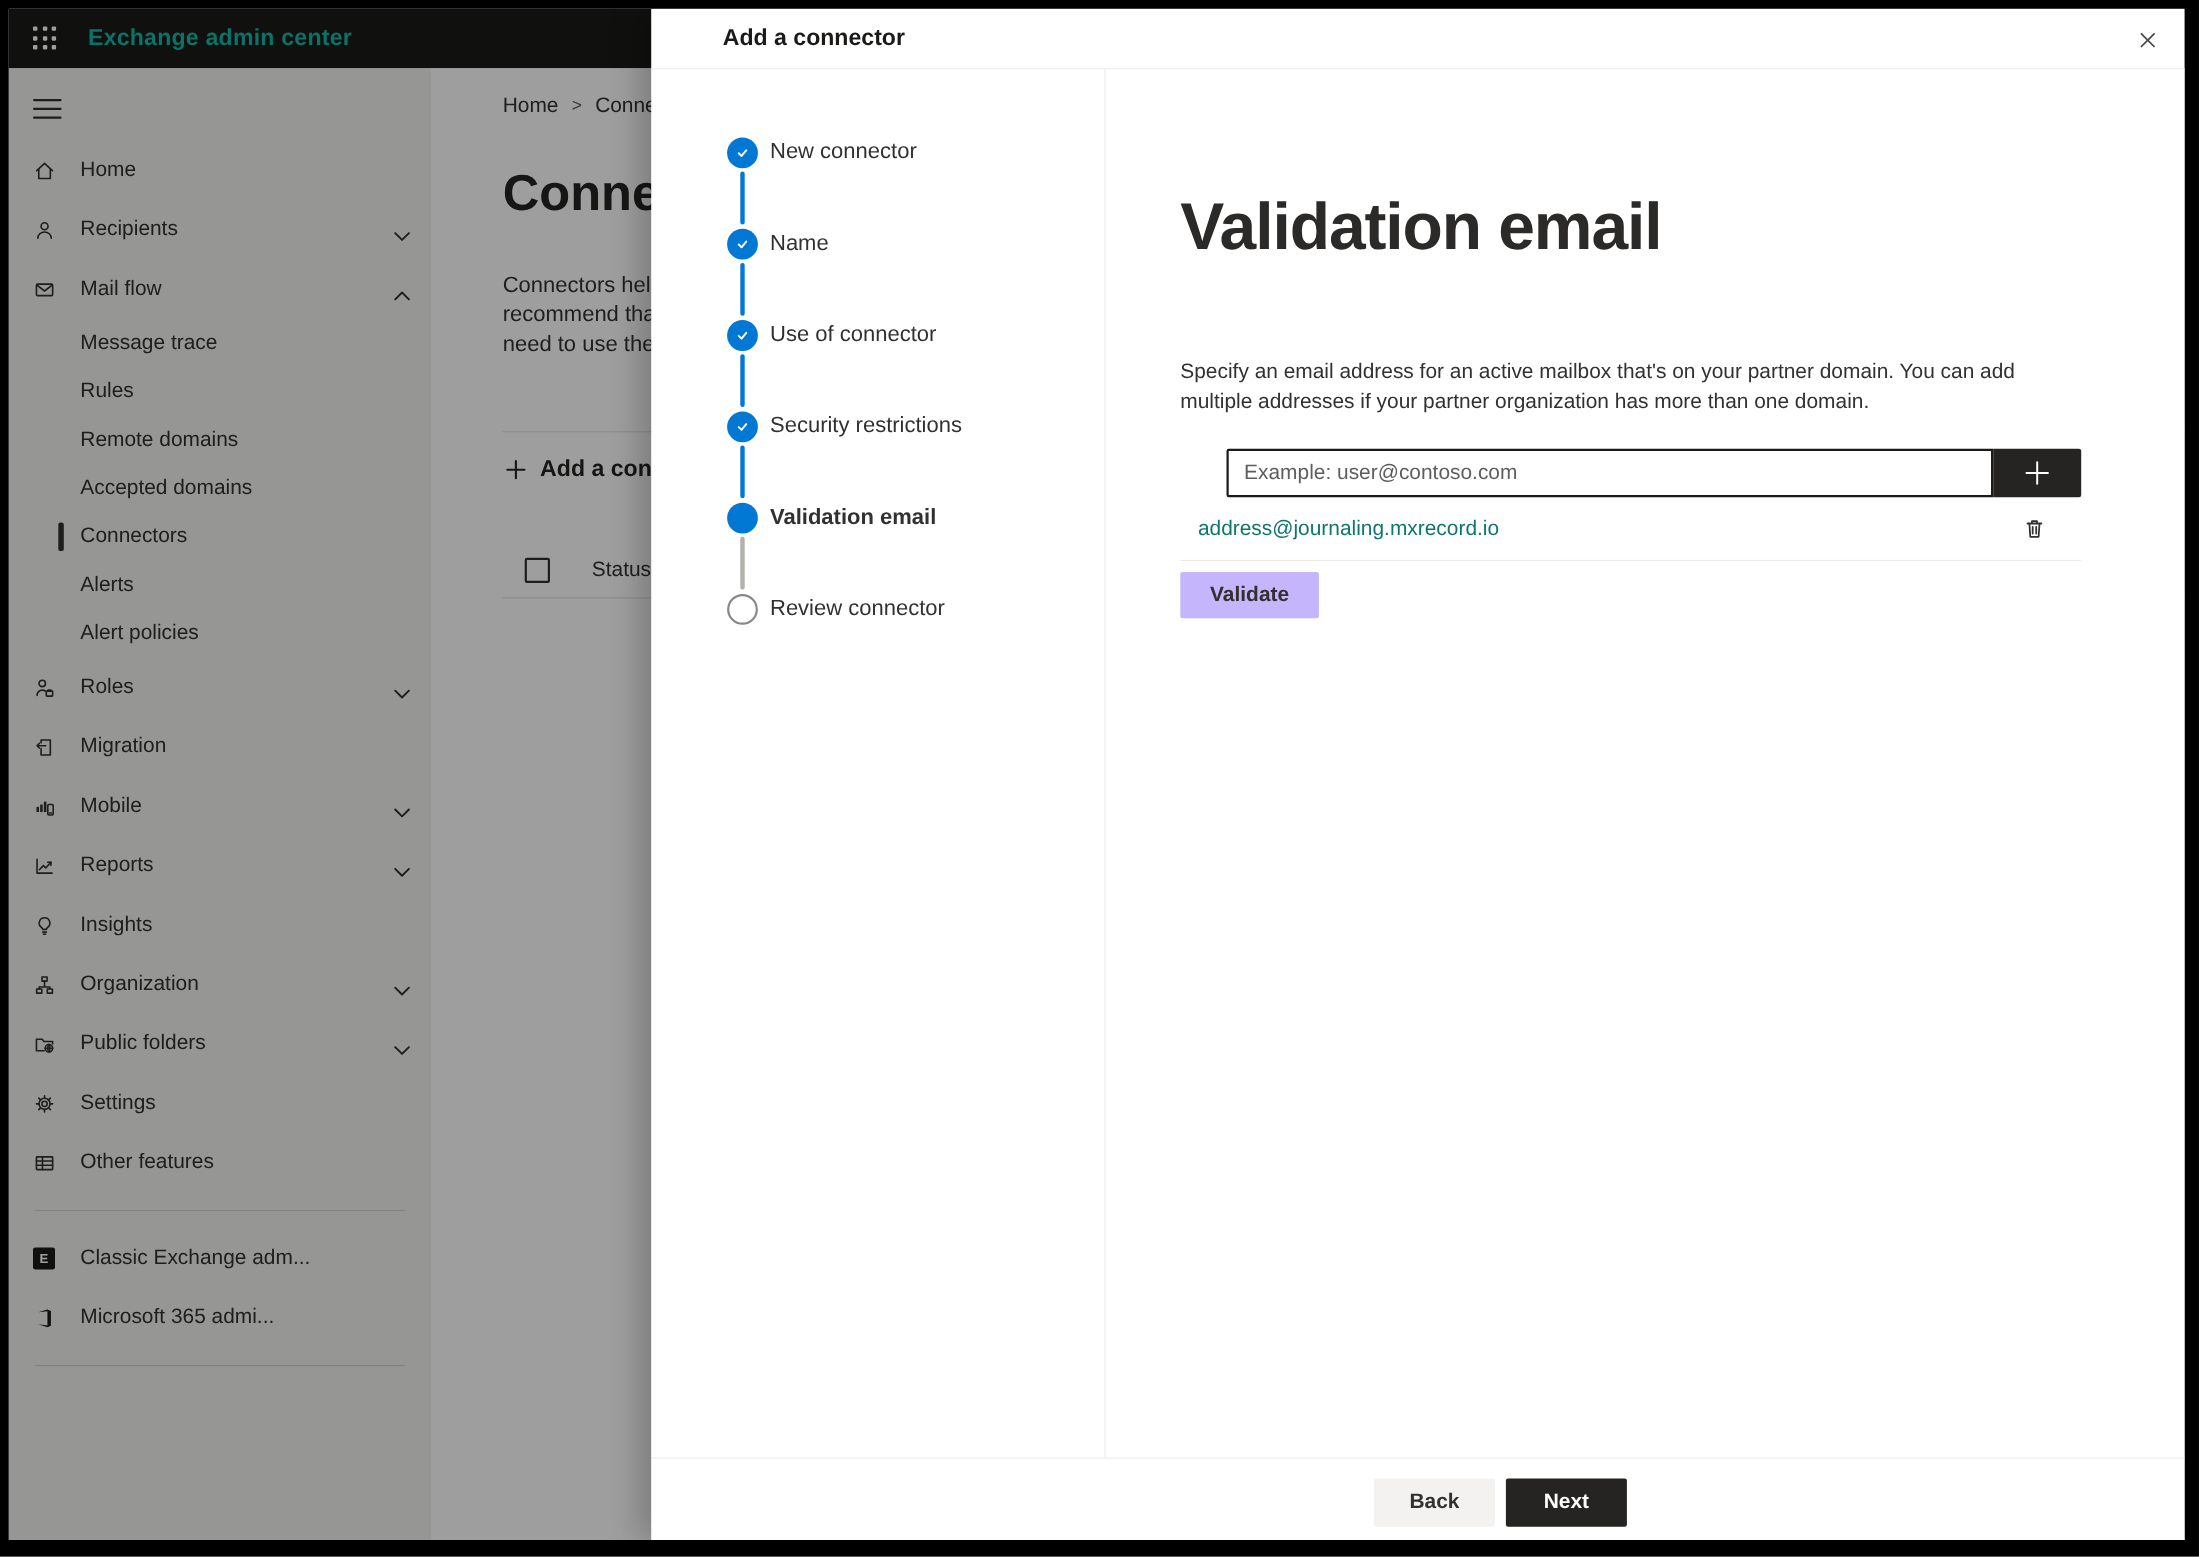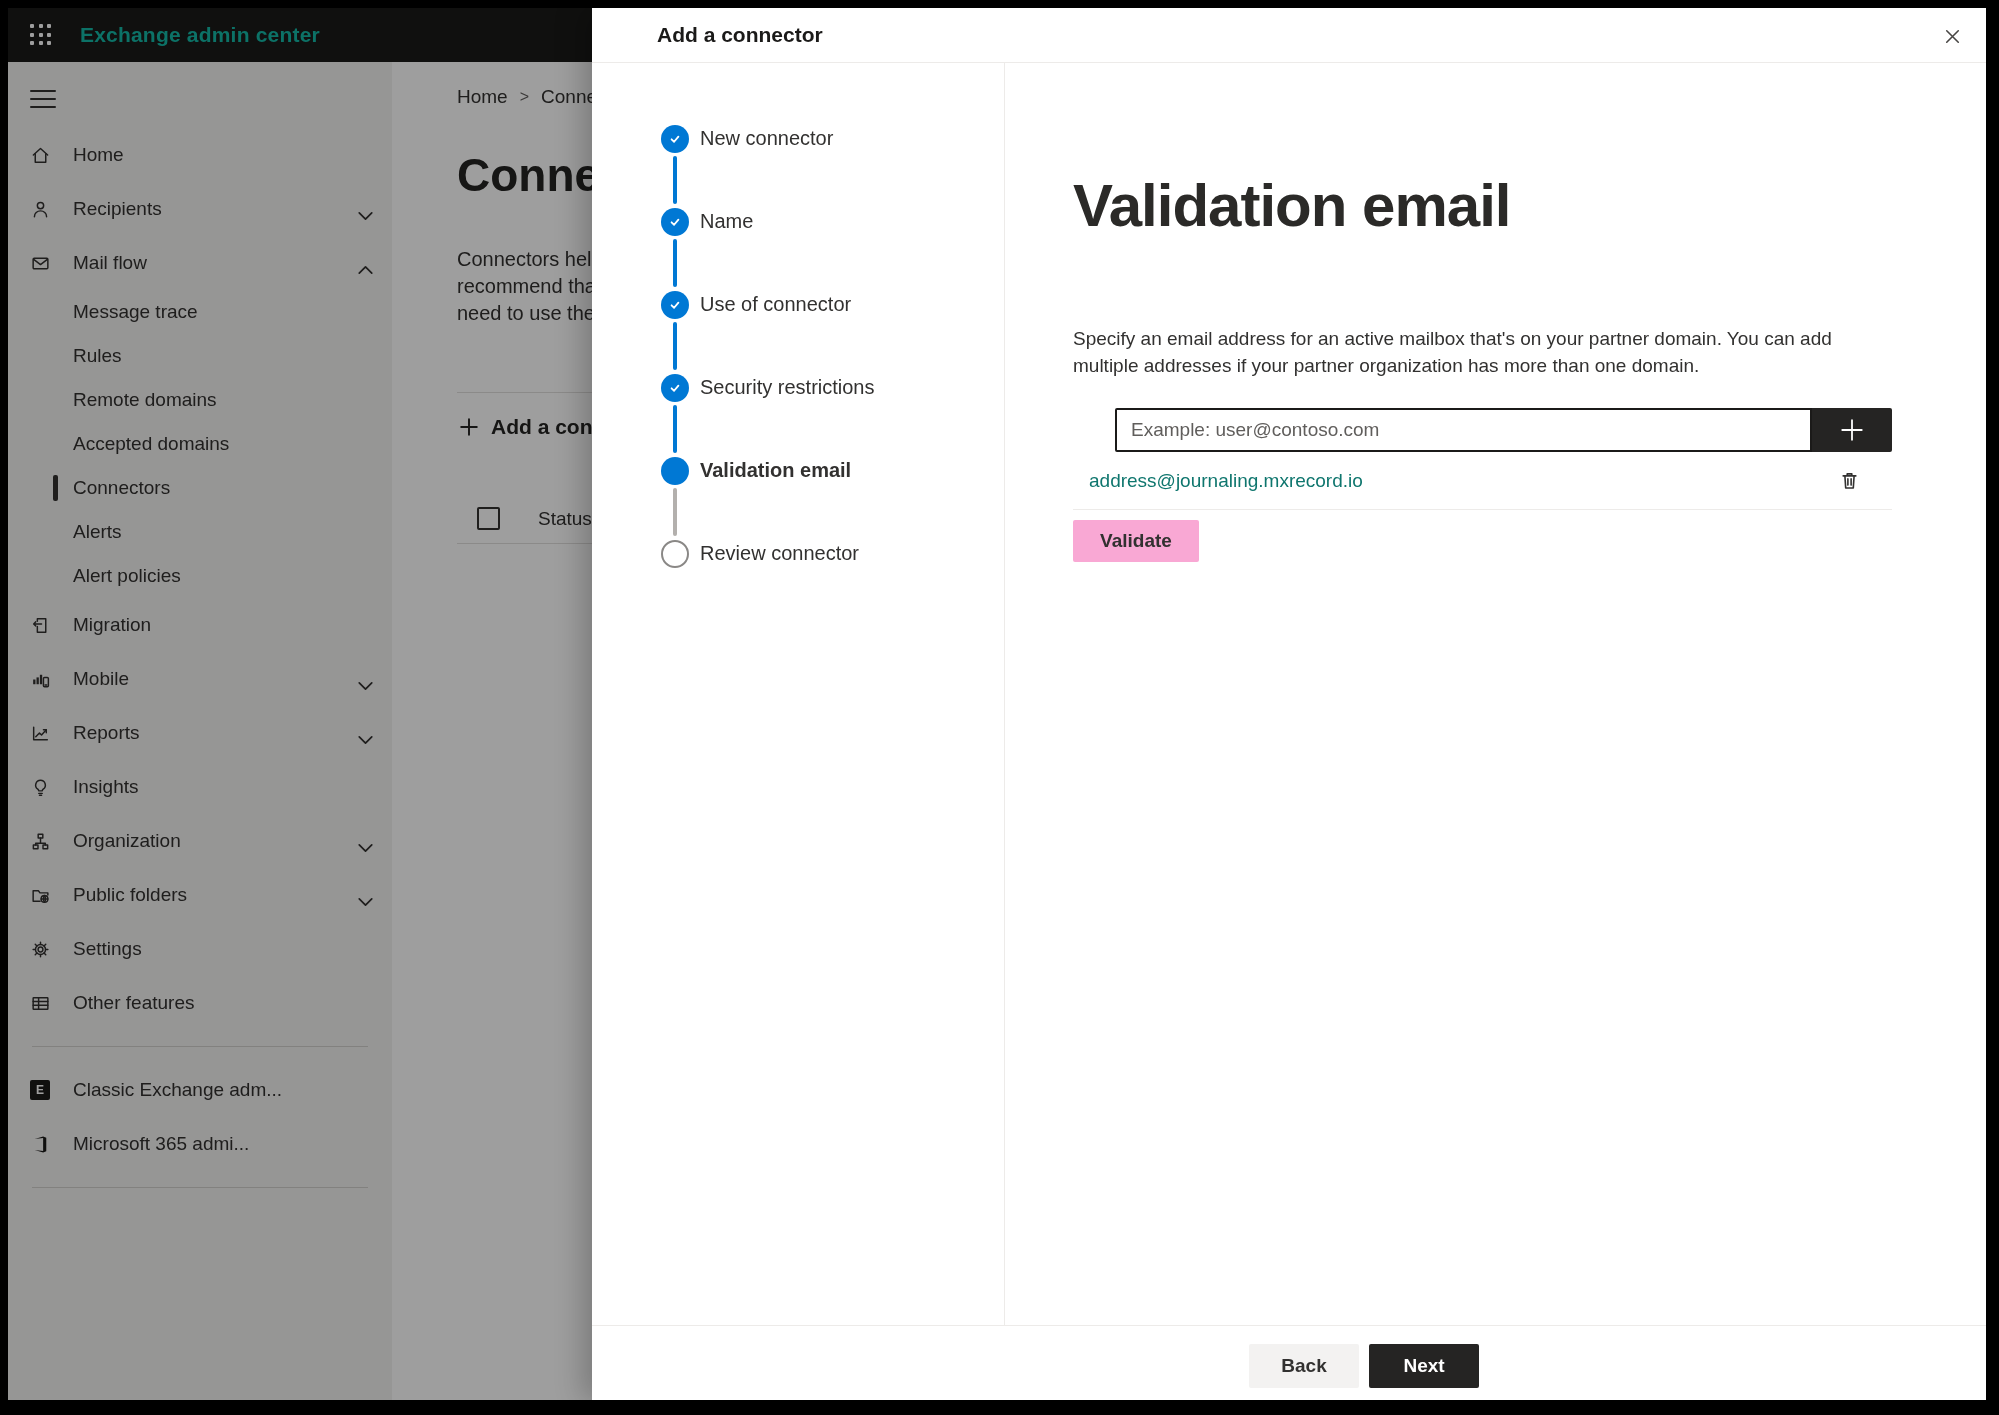--- a/index.html
+++ b/index.html
@@ -65,21 +65,21 @@
   .step-content { flex:1; position:relative; }
   .v-heading { position:absolute; left:68px; top:113px; font-size:60px; line-height:1; font-weight:700; letter-spacing:-1px; color:#2b2a28; white-space:nowrap; }
   .v-desc { position:absolute; left:68px; top:262px; width:800px; font-size:19px; line-height:27px; color:#323130; }
   .input-row { position:absolute; left:68px; top:345px; width:819px; height:44px; display:flex;padding-left:42px; }
   .email-input { flex:1; height:44px; border:2px solid #1b1a19; border-radius:2px 0 0 2px; font-size:19px; padding:0 14px; color:#323130; font-family:"Liberation Sans", sans-serif; outline:none; background:#fff; }
   .email-input::placeholder { color:#605e5c; }
   .plus-btn { width:80px; height:44px; background:#252423; border:none; border-radius:0 2px 2px 0; display:flex; align-items:center; justify-content:center; cursor:pointer; }
   .addr-row { position:absolute; left:68px; top:389px; width:819px; height:58px; border-bottom:1px solid #edebe9; display:flex; align-items:center; }
   .addr-text { margin-left:16px; font-size:19px; color:#0f766e; }
   .trash-btn { position:absolute; right:26px; width:34px; height:34px; background:none; border:none; display:flex; align-items:center; justify-content:center; cursor:pointer; }
-  .validate-btn { position:absolute; left:68px; top:457px; width:126px; height:42px; background:#f9a8d4; border:none; border-radius:2px; font-size:19px; font-weight:600; color:#323130; font-family:"Liberation Sans", sans-serif; cursor:pointer; }
+  .validate-btn { position:absolute; left:68px; top:457px; width:126px; height:42px; background:#c4b5fd; border:none; border-radius:2px; font-size:19px; font-weight:600; color:#323130; font-family:"Liberation Sans", sans-serif; cursor:pointer; }
 
   .modal-footer { position:absolute; left:0; right:0; bottom:0; height:75px; border-top:1px solid #edebe9; }
   .back-btn { position:absolute; left:657px; top:18px; width:110px; height:44px; background:#f3f2f1; border:none; border-radius:2px; font-size:19px; font-weight:600; color:#323130; font-family:"Liberation Sans", sans-serif; cursor:pointer; }
   .next-btn { position:absolute; left:777px; top:18px; width:110px; height:44px; background:#252423; border:none; border-radius:2px; font-size:19px; font-weight:700; color:#fff; font-family:"Liberation Sans", sans-serif; cursor:pointer; }
 </style>
 </head>
 <body>
 
 <div class="stage">
   <div class="screen">
@@ -159,20 +159,34 @@
           <span class="sel-bar"></span>
           <span class="lbl">Connectors</span>
         </div>
         <div class="nav-item sub">
           <span class="lbl">Alerts</span>
         </div>
         <div class="nav-item sub">
           <span class="lbl">Alert policies</span>
         </div>
 
+        <div class="nav-item">
+          <span class="ic">
+              <svg class="icon" width="21" height="21" viewBox="0 0 20 20">
+                <circle cx="8" cy="6" r="2.8"></circle>
+                <path d="M3.5 16.5 C3.5 13.7 5.5 11.8 8 11.8 C9 11.8 9.9 12 10.7 12.6"></path>
+                <rect x="11.5" y="12.7" width="5.5" height="4.3" rx="0.5"></rect>
+                <path d="M13 12.7 v-1 h2.5 v1"></path>
+              </svg>
+            </span>
+          <span class="lbl">Roles</span>
+          <span class="chev"><svg class="icon" width="15" height="10" viewBox="0 0 12 8">
+                <path d="M1 1.5 L6 6.5 L11 1.5"></path>
+              </svg></span>
+        </div>
 
         <div class="nav-item">
           <span class="ic">
               <svg class="icon" width="21" height="21" viewBox="0 0 20 20">
                 <path d="M7 6 V3.5 H15 V16.5 H7 V11"></path>
                 <path d="M11 8.5 H3.5 M5.5 6.5 L3.5 8.5 L5.5 10.5"></path>
               </svg>
             </span>
           <span class="lbl">Migration</span>
         </div>

